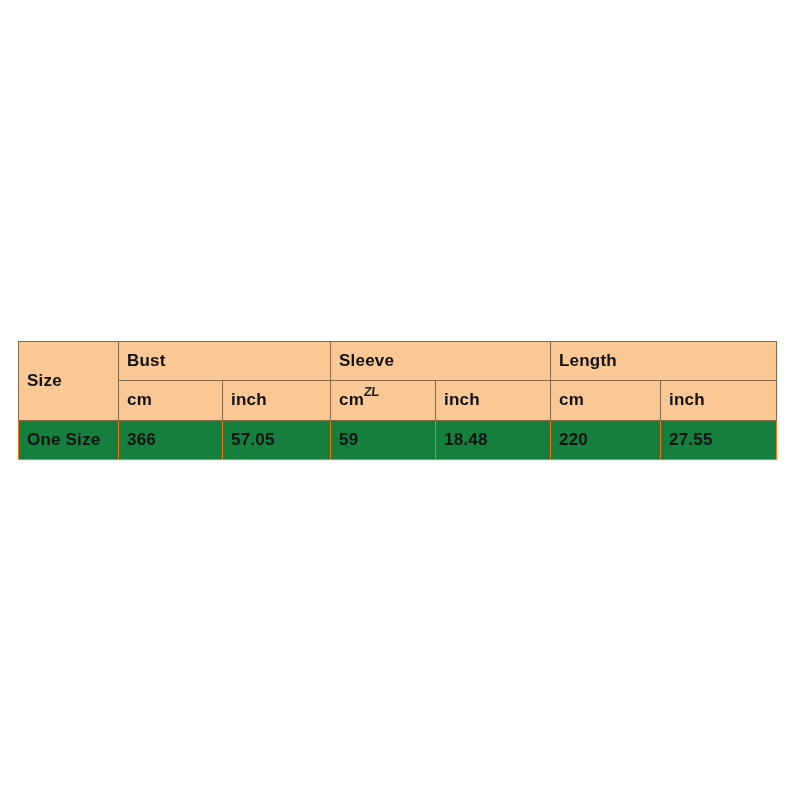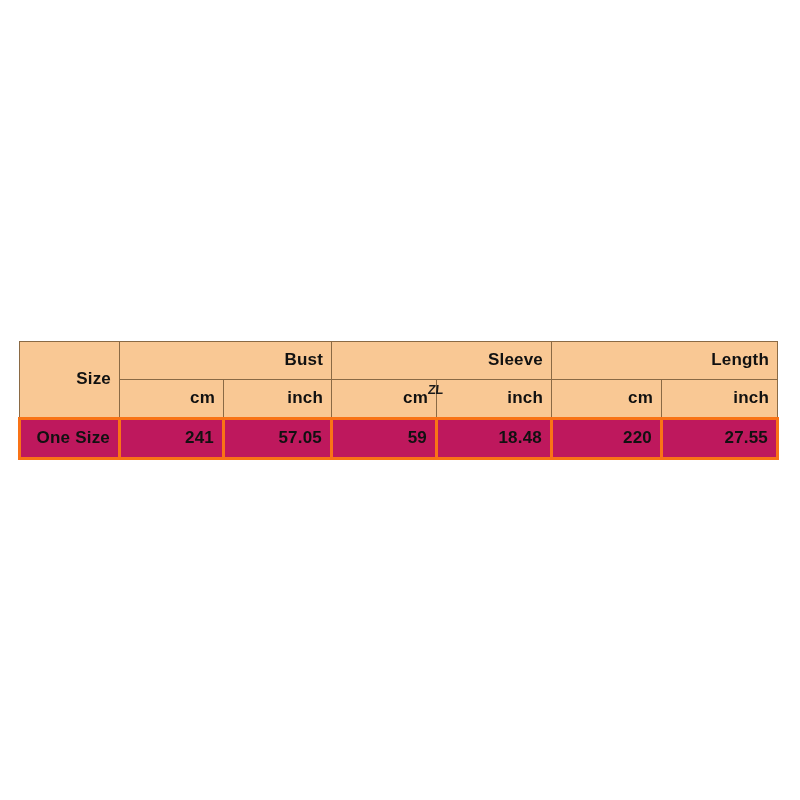--- a/index.html
+++ b/index.html
@@ -25,21 +25,21 @@
 
   table.size-chart {
     border-collapse: collapse;
     table-layout: fixed;
     width: 758px;
     height: 119px;
   }
 
   table.size-chart td {
     padding: 8px;
-    text-align: right;
+    text-align: left;
     vertical-align: middle;
     font-weight: bold;
     color: #111111;
     font-size: 17px;
     letter-spacing: 0.2px;
   }
 
   
   td.hdr {
     background: #f9c894;
@@ -51,22 +51,22 @@
   td.hdr-unit {
     font-size: 17px;
     margin-left: 34px;
   }
   td.hdr-size {
     font-size: 18px;
   }
 
   
   td.bdy {
-    background: #be185d;
-    border: 3px solid #f97316;
+    background: #15803d;
+    border: 1px solid #f97316;
     font-size: 18px;
   }
 
   
   .unit-cell-inner {
     position: relative;
     display: inline-block;
     white-space: nowrap;
   }
   .wm-artifact {
@@ -110,21 +110,21 @@
             <span>cm</span>
             <span class="wm-artifact">ZL</span>
           </span>
         </td>
         <td class="hdr hdr-unit">inch</td>
         <td class="hdr hdr-unit">cm</td>
         <td class="hdr hdr-unit">inch</td>
       </tr>
       <tr>
         <td class="bdy">One Size</td>
-        <td class="bdy">241</td>
+        <td class="bdy">366</td>
         <td class="bdy">57.05</td>
         <td class="bdy">59</td>
         <td class="bdy">18.48</td>
         <td class="bdy">220</td>
         <td class="bdy">27.55</td>
       </tr>
     </tbody>
   </table>
 </div>
 

